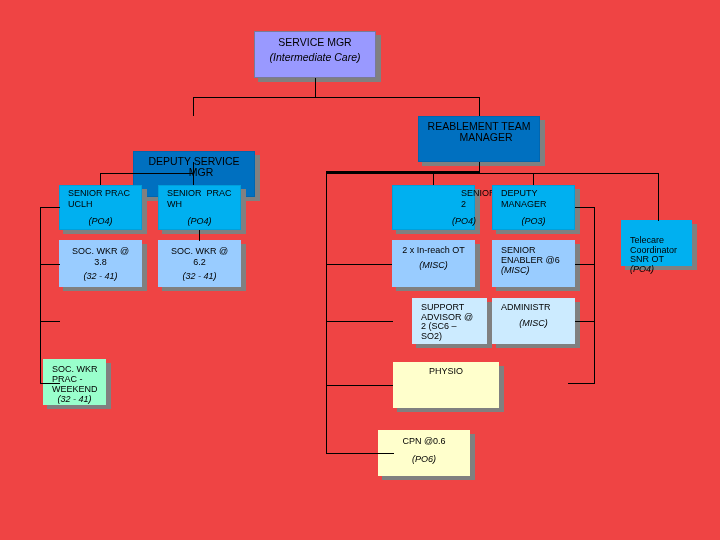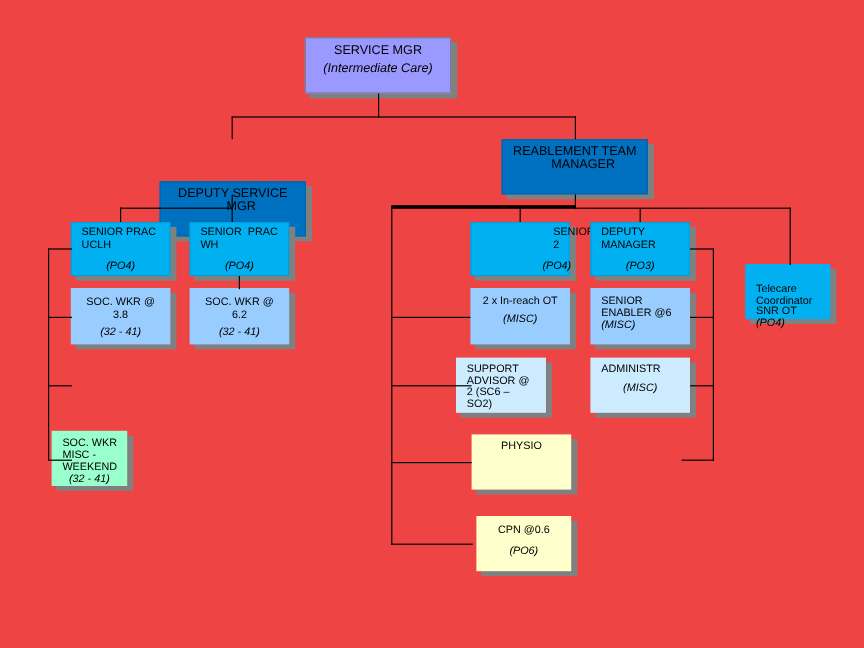--- a/index.html
+++ b/index.html
@@ -78,21 +78,21 @@
       <span class="ln">SOC. WKR @</span>
       <span class="ln">6.2</span>
       <span class="ln i" style="margin-top:3px;">(32 - 41)</span>
     </div>
   </div>
   <div class="node" style="left:43px;top:359px;width:63px;height:46px;">
     <div class="shadow"></div>
     <div class="face" style="background:#99ffcc;"></div>
     <div class="txt lft" style="padding-top:5px;padding-left:9px;font-size:9px;line-height:10px;">
       <span class="ln">SOC. WKR</span>
-      <span class="ln">MISC -</span>
+      <span class="ln">PRAC -</span>
       <span class="ln">WEEKEND</span>
       <span class="ln i" style="text-align:center;margin-left:-9px;">(32 - 41)</span>
     </div>
   </div>
   <div class="node" style="left:392px;top:185px;width:83px;height:45px;">
     <div class="shadow"></div>
     <div class="face" style="background:#00b0f0;border:1px solid #00a0db;"></div>
     <div class="txt lft" style="padding-top:3px;padding-left:24px;font-size:9px;line-height:11px;margin-left:45px;">
       <span class="ln">SENIOR OT @</span>
       <span class="ln">2</span>
@@ -128,46 +128,46 @@
   </div>
   <div class="node" style="left:492px;top:240px;width:83px;height:47px;">
     <div class="shadow"></div>
     <div class="face" style="background:#99ccff;"></div>
     <div class="txt lft" style="padding-top:5px;padding-left:9px;font-size:9px;line-height:10px;">
       <span class="ln">SENIOR</span>
       <span class="ln">ENABLER @6</span>
       <span class="ln i">(MISC)</span>
     </div>
   </div>
-  <div class="node" style="left:380px;top:298px;width:75px;height:46px;border-radius:15px;">
+  <div class="node" style="left:412px;top:298px;width:75px;height:46px;border-radius:15px;">
     <div class="shadow"></div>
     <div class="face" style="background:#ccebff;"></div>
     <div class="txt lft" style="padding-top:5px;padding-left:9px;font-size:9px;line-height:9.5px;">
       <span class="ln">SUPPORT</span>
       <span class="ln">ADVISOR @</span>
       <span class="ln">2 (SC6 –</span>
       <span class="ln">SO2)</span>
     </div>
   </div>
   <div class="node" style="left:492px;top:298px;width:83px;height:46px;">
     <div class="shadow"></div>
     <div class="face" style="background:#ccebff;"></div>
     <div class="txt lft" style="padding-top:4px;padding-left:9px;font-size:9px;">
       <span class="ln">ADMINISTR</span>
       <span class="ln i" style="margin-top:5px;text-align:center;margin-left:-9px;">(MISC)</span>
     </div>
   </div>
-  <div class="node" style="left:393px;top:362px;width:83px;height:46px;">
+  <div class="node" style="left:393px;top:362px;width:106px;height:46px;">
     <div class="shadow"></div>
     <div class="face" style="background:#ffffcc;"></div>
     <div class="txt ctr" style="padding-top:4px;padding-left:0px;font-size:9px;">
       <span class="ln">PHYSIO</span>
     </div>
   </div>
-  <div class="node" style="left:397px;top:430px;width:79px;height:46px;border-radius:19px;">
+  <div class="node" style="left:378px;top:430px;width:92px;height:46px;border-radius:19px;">
     <div class="shadow"></div>
     <div class="face" style="background:#ffffcc;"></div>
     <div class="txt ctr" style="padding-top:6px;padding-left:0px;font-size:9px;">
       <span class="ln">CPN @0.6</span>
       <span class="ln i" style="margin-top:7px;">(PO6)</span>
     </div>
   </div>
 
   <div class="conn" style="left:315px;top:78px;width:1px;height:20px;"></div>
   <div class="conn" style="left:193px;top:97px;width:287px;height:1px;"></div>

